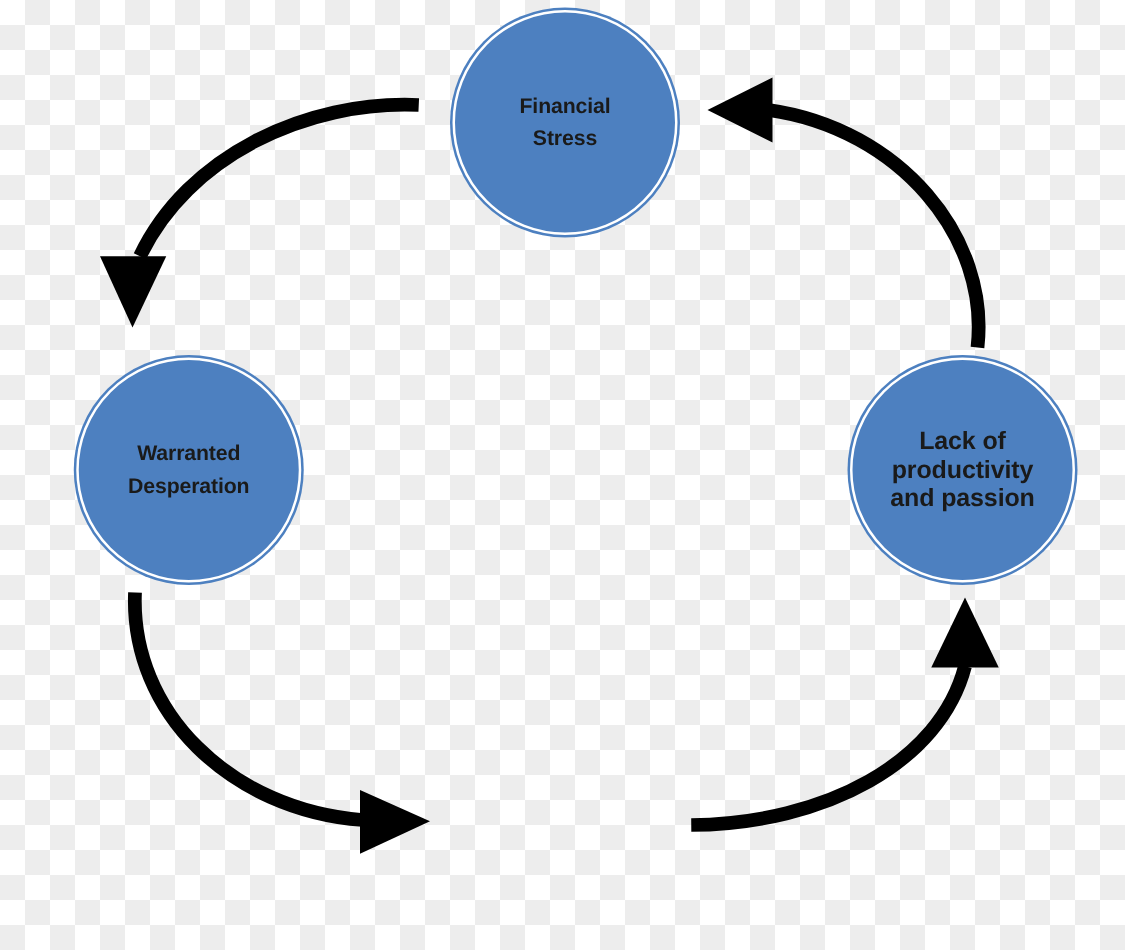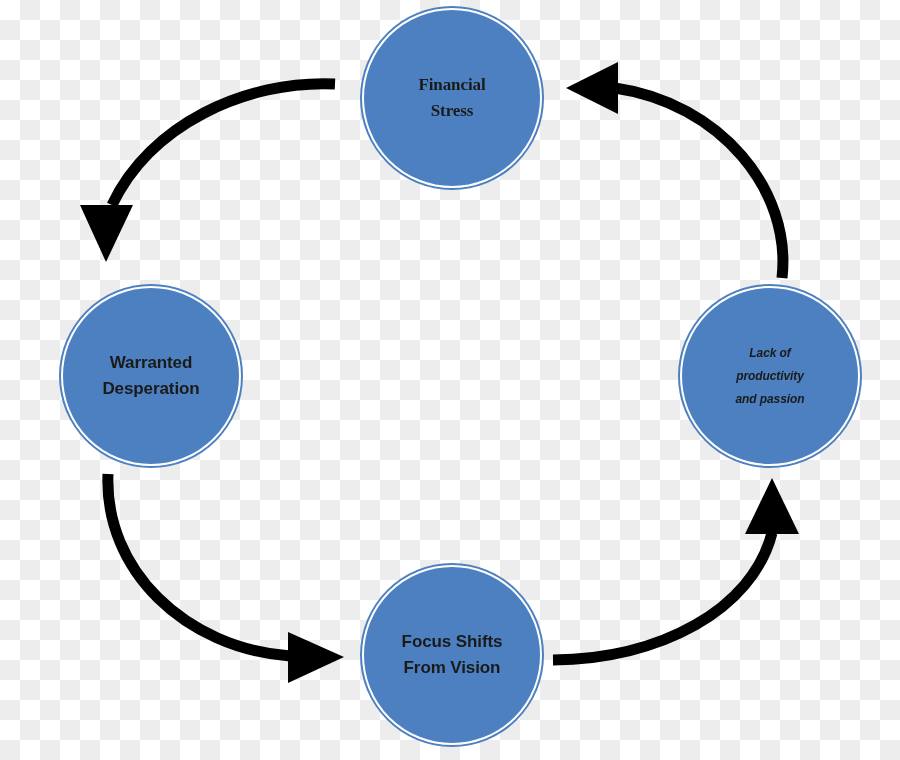--- a/index.html
+++ b/index.html
@@ -44,25 +44,25 @@
     font-weight: bold;
     font-size: 17px;
     line-height: 26px;
     letter-spacing: -0.1px;
     user-select: none;
   }
   .node-label {
     padding: 0 10px;
     white-space: pre-line;
   }
-  .node-top    { left: 362px; top: 8px;   width: 180px; height: 180px; font-family: Liberation Serif, serif; }
+  .node-top    { left: 362px; top: 8px;   width: 180px; height: 180px; }
   .node-right  { left: 680px; top: 286px; width: 180px; height: 180px; }
   .node-bottom { left: 362px; top: 565px; width: 180px; height: 180px; }
   .node-left   { left: 21px;  top: 286px; width: 180px; height: 180px; margin-left: 40px; }
-  .node-right .node-label { font-size: 12px; line-height: 23px; font-style: italic; }
+  .node-right .node-label { font-size: 20px; line-height: 23px; }
 </style>
 </head>
 <body>
 
 <div id="canvas">
 
   <svg id="diagram-svg" viewBox="0 0 900 760">
 
     <g>
       <path d="M 335 84 C 245 80 150 125 112 205" fill="none" stroke="#000000" stroke-width="11" stroke-linecap="butt"></path>
@@ -89,23 +89,19 @@
     <span class="node-label">Financial
 Stress</span>
   </div>
 
   <div class="node node-right">
     <span class="node-label">Lack of
 productivity
 and passion</span>
   </div>
 
-  <div class="node node-bottom">
-    <span class="node-label">Focus Shifts
-From Vision</span>
-  </div>
 
   <div class="node node-left">
     <span class="node-label">Warranted
 Desperation</span>
   </div>
 
 </div>
 
 </body></html>

